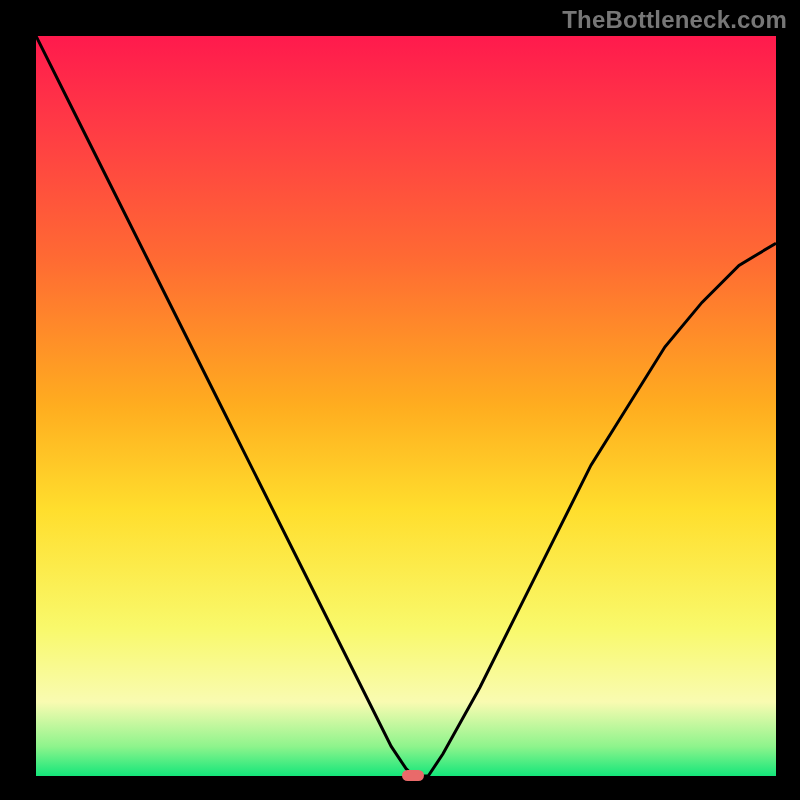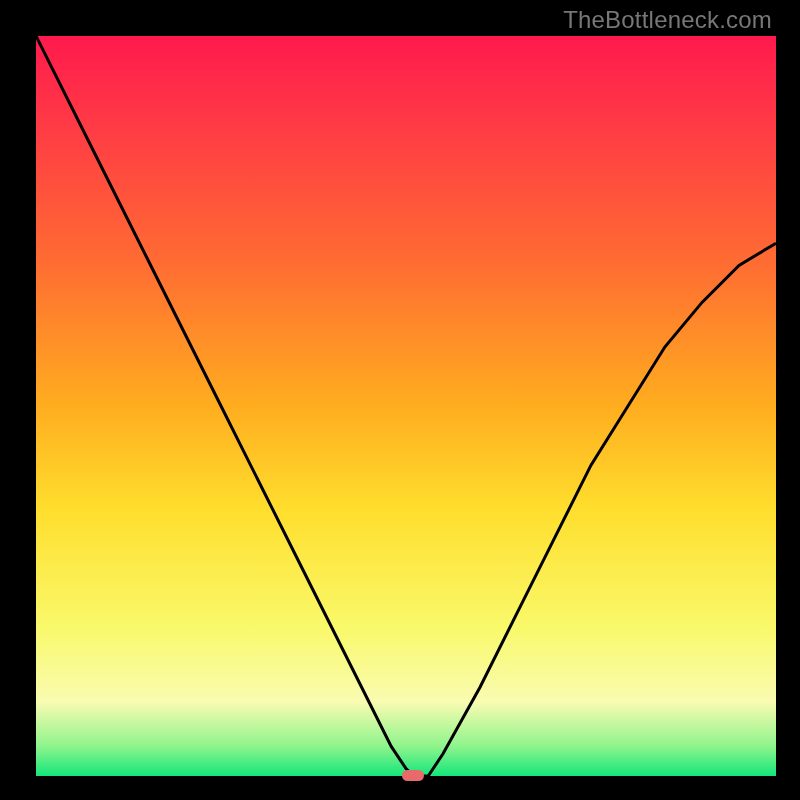--- a/index.html
+++ b/index.html
@@ -33,24 +33,25 @@
       #ffde2d 64%,
       #f9f96b 80%,
       #f9fbb1 90%,
       #8ef48c 96%,
       #14e67a 100%
     );
   }
   .watermark {
     position: absolute;
     top: 6px;
-    right: 28px;
+    right: 13px;
     color: #777;
     font-size: 24px;
     letter-spacing: 0.2px;
+    font-weight: bold;
   }
   .marker {
     position: absolute;
     width: 22px;
     height: 11px;
     border-radius: 6px;
     background: #e96a6a;
     bottom: 22px;
     left: 400px;
   }

